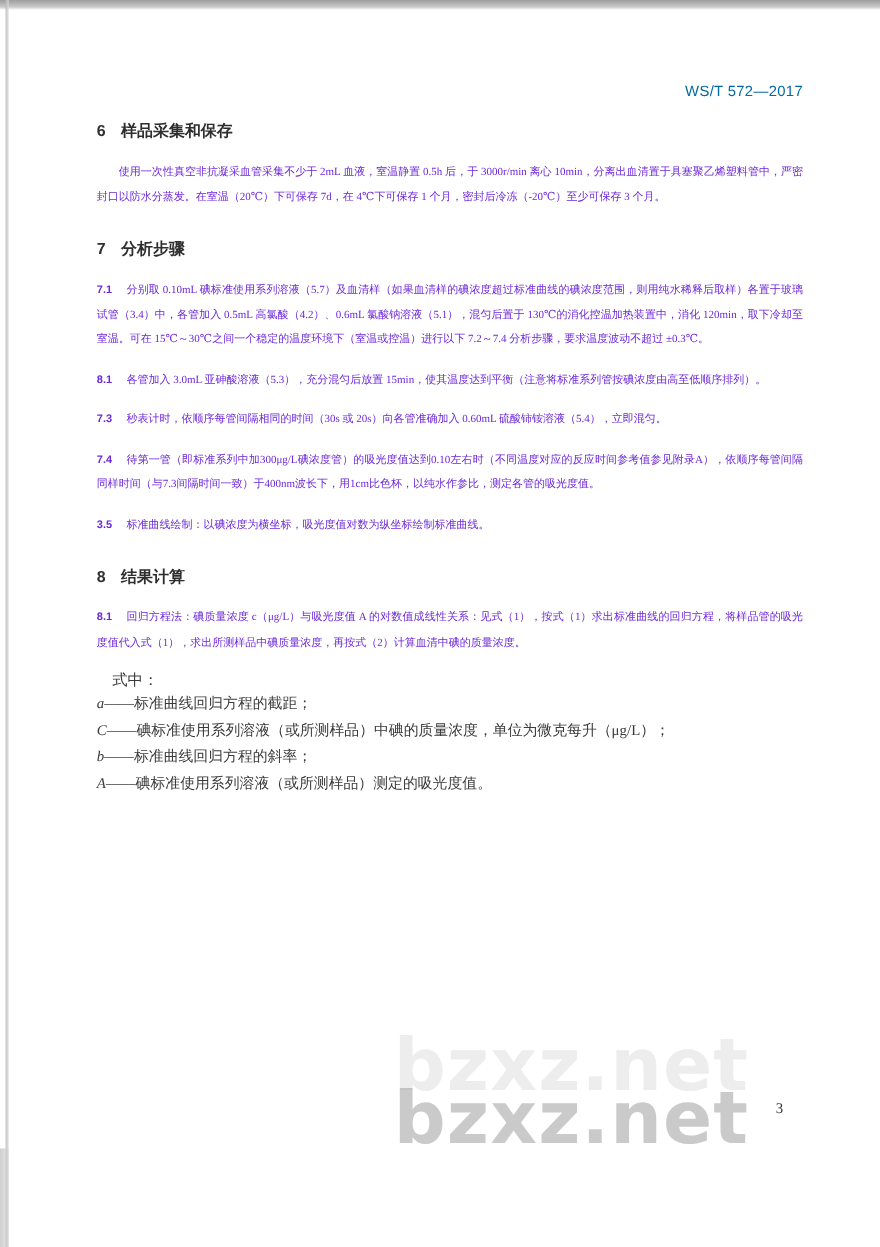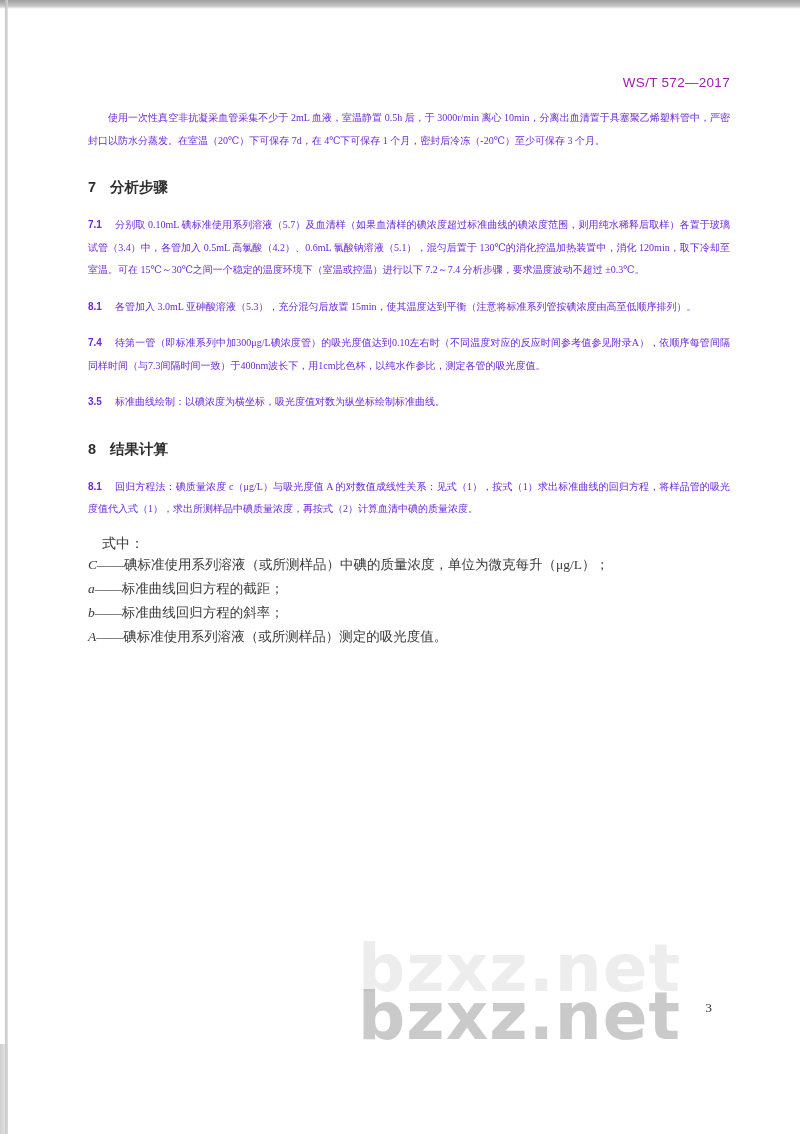--- a/index.html
+++ b/index.html
@@ -29,21 +29,21 @@
   .page {
     position: absolute; top: 9px; left: 8px;
     width: 792px; height: 1125px;
     background: #ffffff;
     padding: 66px 70px 0 80px;
   }
   .doc-number {
     text-align: right;
     font-size: 13.5px;
     font-family: "Liberation Sans", "DejaVu Sans", sans-serif;
-    color: #a21caf;
+    color: #0369a1;
     letter-spacing: .3px;
   }
   .sec-heading {
     font-family: "Liberation Sans", "DejaVu Sans", sans-serif;
     font-size: 14.5px;
     font-weight: 700;
     color: #2e2e2e;
     margin-top: 26px;
   }
   .sec-heading .h-num { margin-right: 14px; }
@@ -111,55 +111,61 @@
 <body>
 
 <div class="scan-top"></div>
 <div class="scan-left"></div>
 <div class="scan-corner"></div>
 
 <div class="page">
 
   <div class="doc-number">WS/T 572—2017</div>
 
+  <h2 class="sec-heading first">
+    <span class="h-num">6</span><span>样品采集和保存</span>
+  </h2>
   <p class="body-p lead indent">
     <span class="pnum"></span><span>使用一次性真空非抗凝采血管采集不少于 2mL 血液，室温静置 0.5h 后，于 3000r/min 离心 10min，分离出血清置于具塞聚乙烯塑料管中，严密封口以防水分蒸发。在室温（20℃）下可保存 7d，在 4℃下可保存 1 个月，密封后冷冻（-20℃）至少可保存 3 个月。</span>
   </p>
 
   <h2 class="sec-heading">
     <span class="h-num">7</span><span>分析步骤</span>
   </h2>
   <p class="body-p lead">
     <span class="pnum">7.1</span><span>分别取 0.10mL 碘标准使用系列溶液（5.7）及血清样（如果血清样的碘浓度超过标准曲线的碘浓度范围，则用纯水稀释后取样）各置于玻璃试管（3.4）中，各管加入 0.5mL 高氯酸（4.2）、0.6mL 氯酸钠溶液（5.1），混匀后置于 130℃的消化控温加热装置中，消化 120min，取下冷却至室温。可在 15℃～30℃之间一个稳定的温度环境下（室温或控温）进行以下 7.2～7.4 分析步骤，要求温度波动不超过 ±0.3℃。</span>
   </p>
   <p class="body-p">
     <span class="pnum">8.1</span><span>各管加入 3.0mL 亚砷酸溶液（5.3），充分混匀后放置 15min，使其温度达到平衡（注意将标准系列管按碘浓度由高至低顺序排列）。</span>
+  </p>
+  <p class="body-p">
+    <span class="pnum">7.3</span><span>秒表计时，依顺序每管间隔相同的时间（30s 或 20s）向各管准确加入 0.60mL 硫酸铈铵溶液（5.4），立即混匀。</span>
   </p>
   <p class="body-p">
     <span class="pnum">7.4</span><span>待第一管（即标准系列中加300μg/L碘浓度管）的吸光度值达到0.10左右时（不同温度对应的反应时间参考值参见附录A），依顺序每管间隔同样时间（与7.3间隔时间一致）于400nm波长下，用1cm比色杯，以纯水作参比，测定各管的吸光度值。</span>
   </p>
   <p class="body-p">
     <span class="pnum">3.5</span><span>标准曲线绘制：以碘浓度为横坐标，吸光度值对数为纵坐标绘制标准曲线。</span>
   </p>
 
   <h2 class="sec-heading">
     <span class="h-num">8</span><span>结果计算</span>
   </h2>
   <p class="body-p lead">
     <span class="pnum">8.1</span><span>回归方程法：碘质量浓度 c（μg/L）与吸光度值 A 的对数值成线性关系：见式（1），按式（1）求出标准曲线的回归方程，将样品管的吸光度值代入式（1），求出所测样品中碘质量浓度，再按式（2）计算血清中碘的质量浓度。</span>
   </p>
 
 
   <div class="where-label">式中：</div>
 
   <p class="def">
-    <span class="var">C</span><span>——碘标准使用系列溶液（或所测样品）中碘的质量浓度，单位为微克每升（μg/L）；</span>
+    <span class="var">a</span><span>——标准曲线回归方程的截距；</span>
   </p>
   <p class="def">
-    <span class="var">a</span><span>——标准曲线回归方程的截距；</span>
+    <span class="var">C</span><span>——碘标准使用系列溶液（或所测样品）中碘的质量浓度，单位为微克每升（μg/L）；</span>
   </p>
   <p class="def">
     <span class="var">b</span><span>——标准曲线回归方程的斜率；</span>
   </p>
   <p class="def">
     <span class="var">A</span><span>——碘标准使用系列溶液（或所测样品）测定的吸光度值。</span>
   </p>
 
 </div>
 

